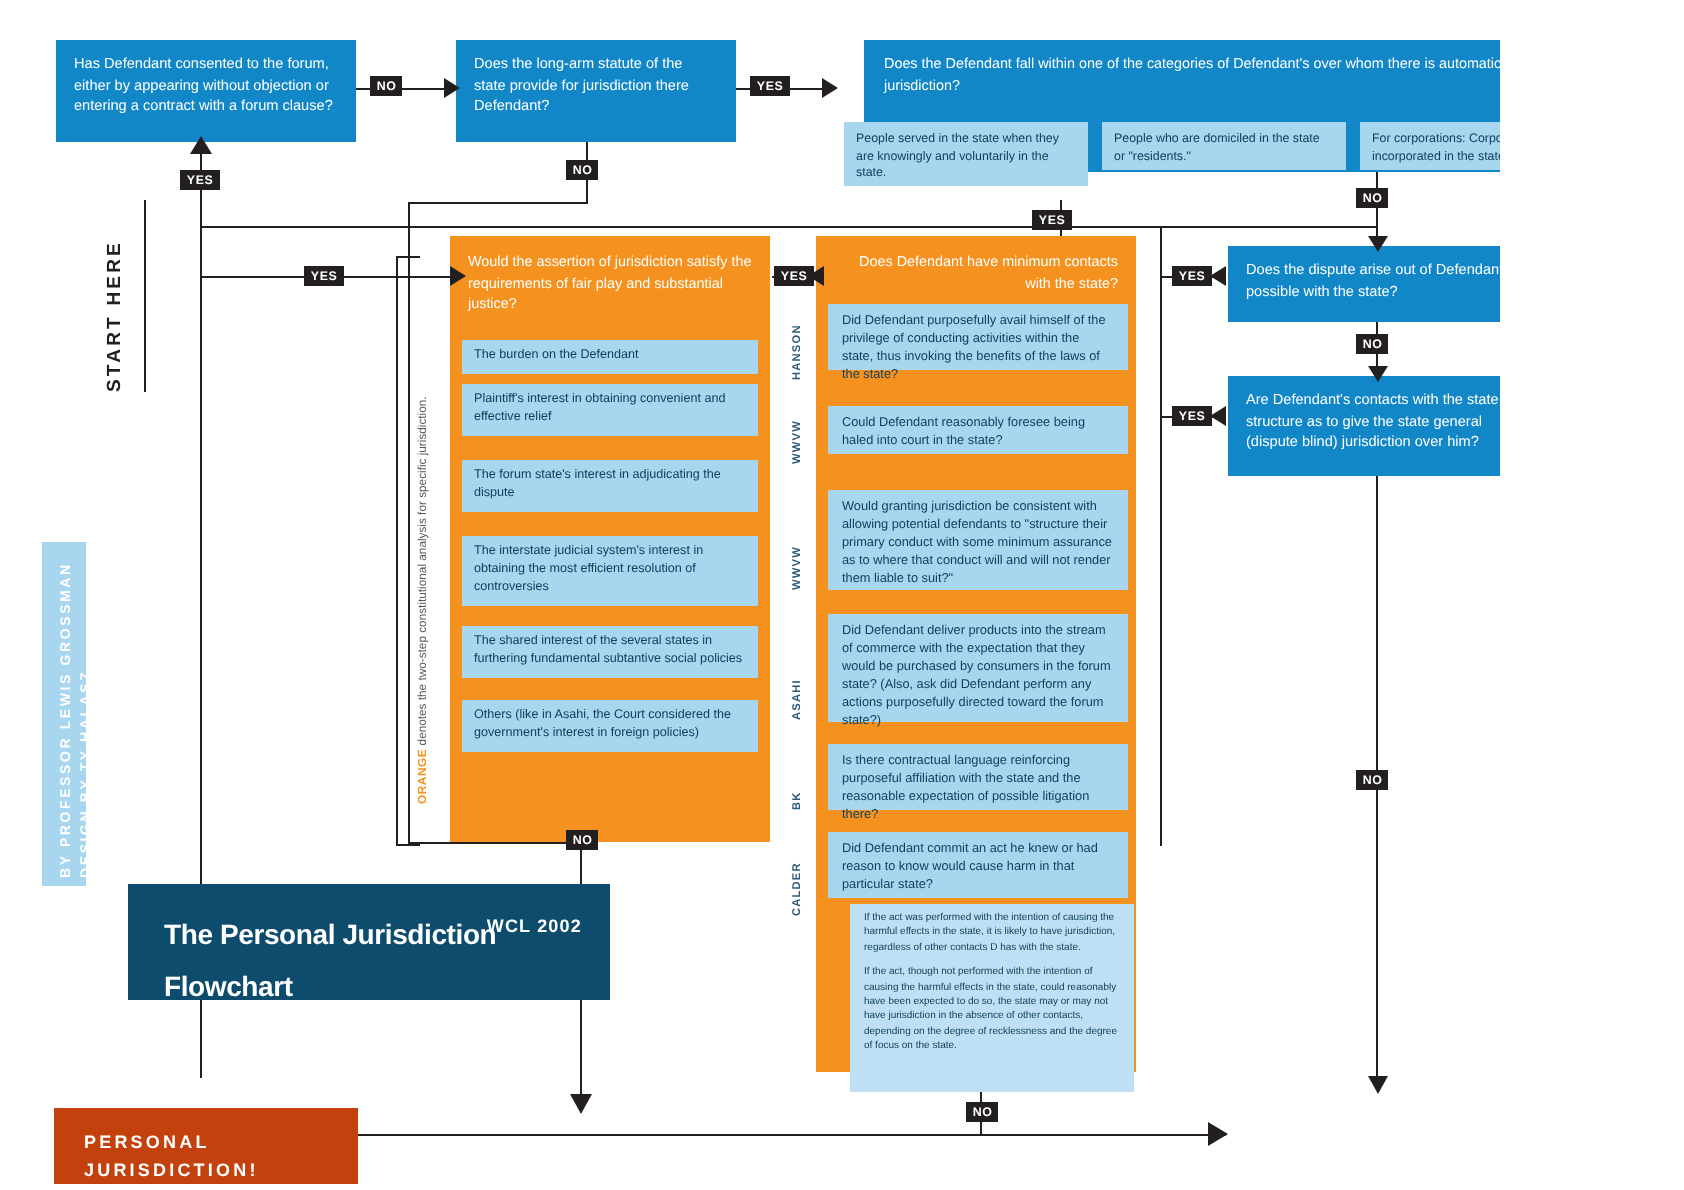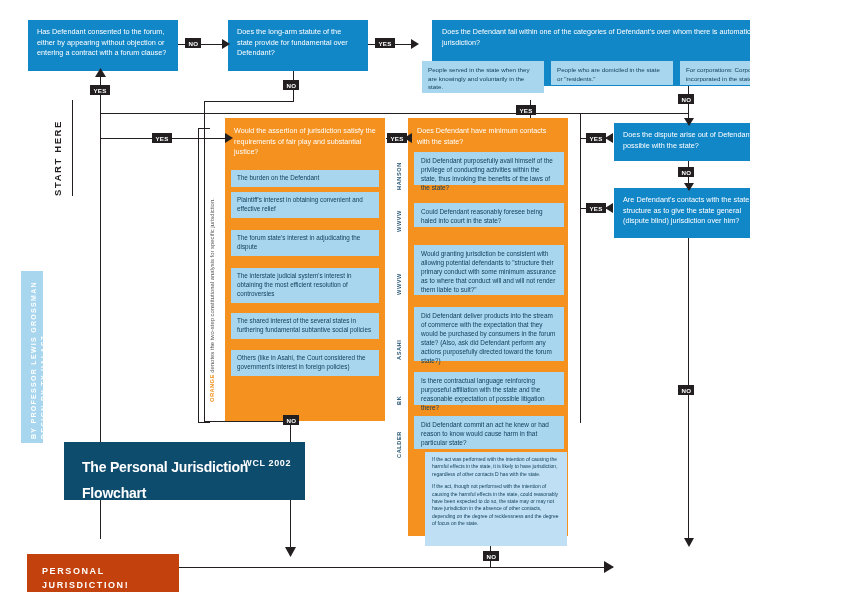--- a/index.html
+++ b/index.html
@@ -245,41 +245,41 @@
       </svg>
   </div>
   <div class="abs arrow" style="left:95px; top:68px;">
     <svg width="11" height="9">
         <polygon points="0,9 5.5,0 11,9" fill="#231f20"></polygon>
       </svg>
   </div>
 
   <div class="abs blue qbox" style="left:28px; top:20px; width:150px; height:51px;">Has Defendant consented to the forum, either by appearing without objection or entering a contract with a forum clause?</div>
 
-  <div class="abs blue qbox" style="left:228px; top:20px; width:140px; height:51px;">Does the long-arm statute of the state provide for fundamental over Defendant?</div>
+  <div class="abs blue qbox" style="left:228px; top:20px; width:140px; height:51px;">Does the long-arm statute of the state provide for jurisdiction there Defendant?</div>
 
   <div class="abs blue" style="left:432px; top:20px; width:406px; height:66px;">
     <div class="qbox" style="padding:7px 10px 4px 10px;">Does the Defendant fall within one of the categories of Defendant's over whom there is automatic general (dispute blind) jurisdiction?</div>
   </div>
   <div class="abs lblue subbox" style="left:422px; top:61px; width:122px; height:32px;">People served in the state when they are knowingly and voluntarily in the state.</div>
   <div class="abs lblue subbox" style="left:551px; top:61px; width:122px; height:24px;">People who are domiciled in the state or "residents."</div>
   <div class="abs lblue subbox" style="left:680px; top:61px; width:122px; height:24px;">For corporations: Corporations incorporated in the state.</div>
 
   <div class="abs orange" style="left:225px; top:118px; width:160px; height:303px;">
     <div class="qbox" style="padding:8px 9px 5px 9px;">Would the assertion of jurisdiction satisfy the requirements of fair play and substantial justice?</div>
   </div>
   <div class="abs factor" style="left:231px; top:170px; width:148px; height:17px;">The burden on the Defendant</div>
   <div class="abs factor" style="left:231px; top:192px; width:148px; height:26px;">Plaintiff's interest in obtaining convenient and effective relief</div>
   <div class="abs factor" style="left:231px; top:230px; width:148px; height:26px;">The forum state's interest in adjudicating the dispute</div>
   <div class="abs factor" style="left:231px; top:268px; width:148px; height:35px;">The interstate judicial system's interest in obtaining the most efficient resolution of controversies</div>
   <div class="abs factor" style="left:231px; top:313px; width:148px; height:26px;">The shared interest of the several states in furthering fundamental subtantive social policies</div>
   <div class="abs factor" style="left:231px; top:350px; width:148px; height:26px;">Others (like in Asahi, the Court considered the government's interest in foreign policies)</div>
 
   <div class="abs orange" style="left:408px; top:118px; width:160px; height:418px;">
-    <div class="qbox" style="padding:8px 9px 4px 9px;">Does Defendant have minimum contacts with the state?</div>
+    <div class="qbox" style="padding:8px 9px 4px 9px;text-align:right;">Does Defendant have minimum contacts with the state?</div>
   </div>
   <div class="abs mc-item" style="left:414px; top:152px; width:150px; height:33px;">Did Defendant purposefully avail himself of the privilege of conducting activities within the state, thus invoking the benefits of the laws of the state?</div>
   <div class="abs mc-item" style="left:414px; top:203px; width:150px; height:24px;">Could Defendant reasonably foresee being haled into court in the state?</div>
   <div class="abs mc-item" style="left:414px; top:245px; width:150px; height:50px;">Would granting jurisdiction be consistent with allowing potential defendants to "structure their primary conduct with some minimum assurance as to where that conduct will and will not render them liable to suit?"</div>
   <div class="abs mc-item" style="left:414px; top:307px; width:150px; height:54px;">Did Defendant deliver products into the stream of commerce with the expectation that they would be purchased by consumers in the forum state? (Also, ask did Defendant perform any actions purposefully directed toward the forum state?)</div>
   <div class="abs mc-item" style="left:414px; top:372px; width:150px; height:33px;">Is there contractual language reinforcing purposeful affiliation with the state and the reasonable expectation of possible litigation there?</div>
   <div class="abs mc-item" style="left:414px; top:416px; width:150px; height:33px;">Did Defendant commit an act he knew or had reason to know would cause harm in that particular state?</div>
 
   <div class="abs note" style="left:425px; top:452px; width:142px; height:94px;">
     <p>If the act was performed with the intention of causing the harmful effects in the state, it is likely to have jurisdiction, regardless of other contacts D has with the state.</p>

